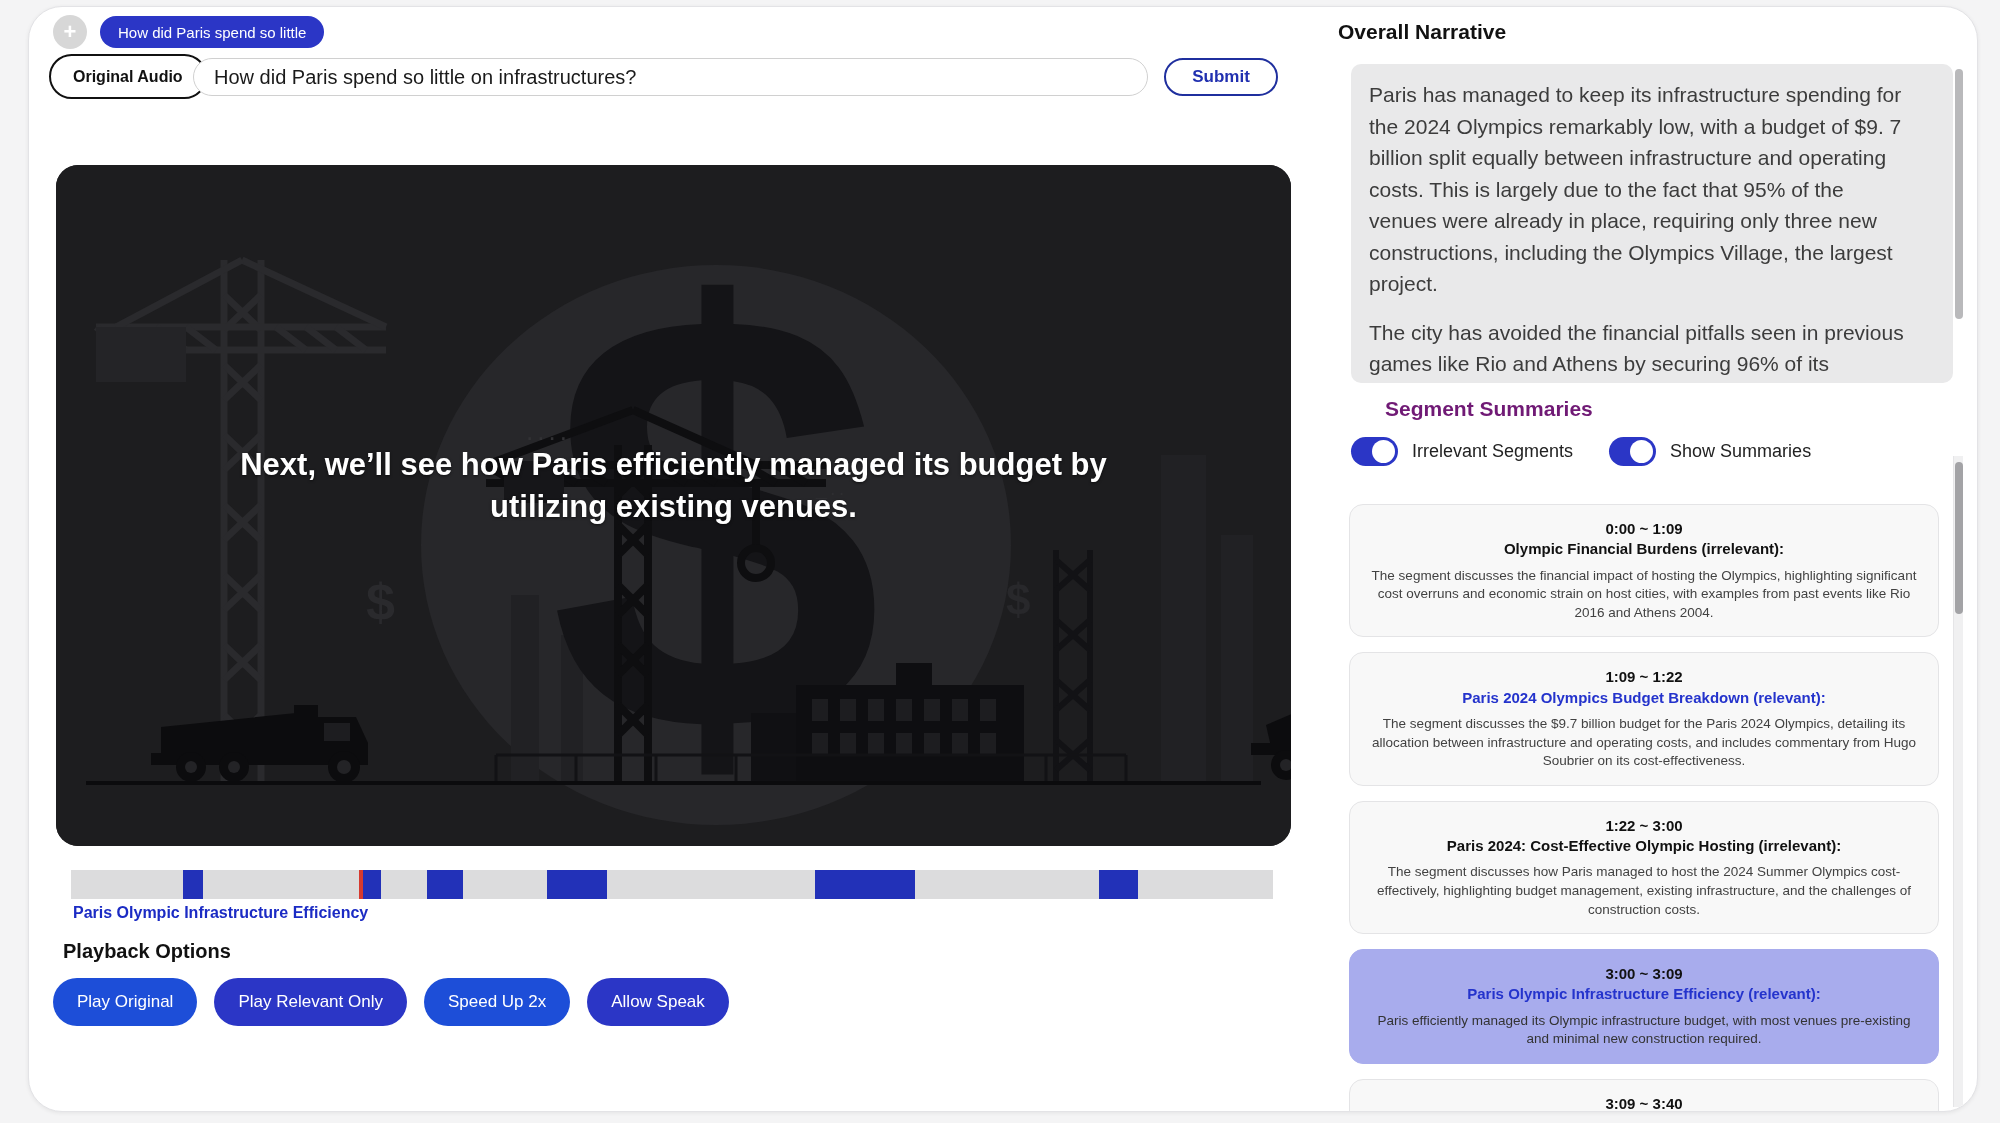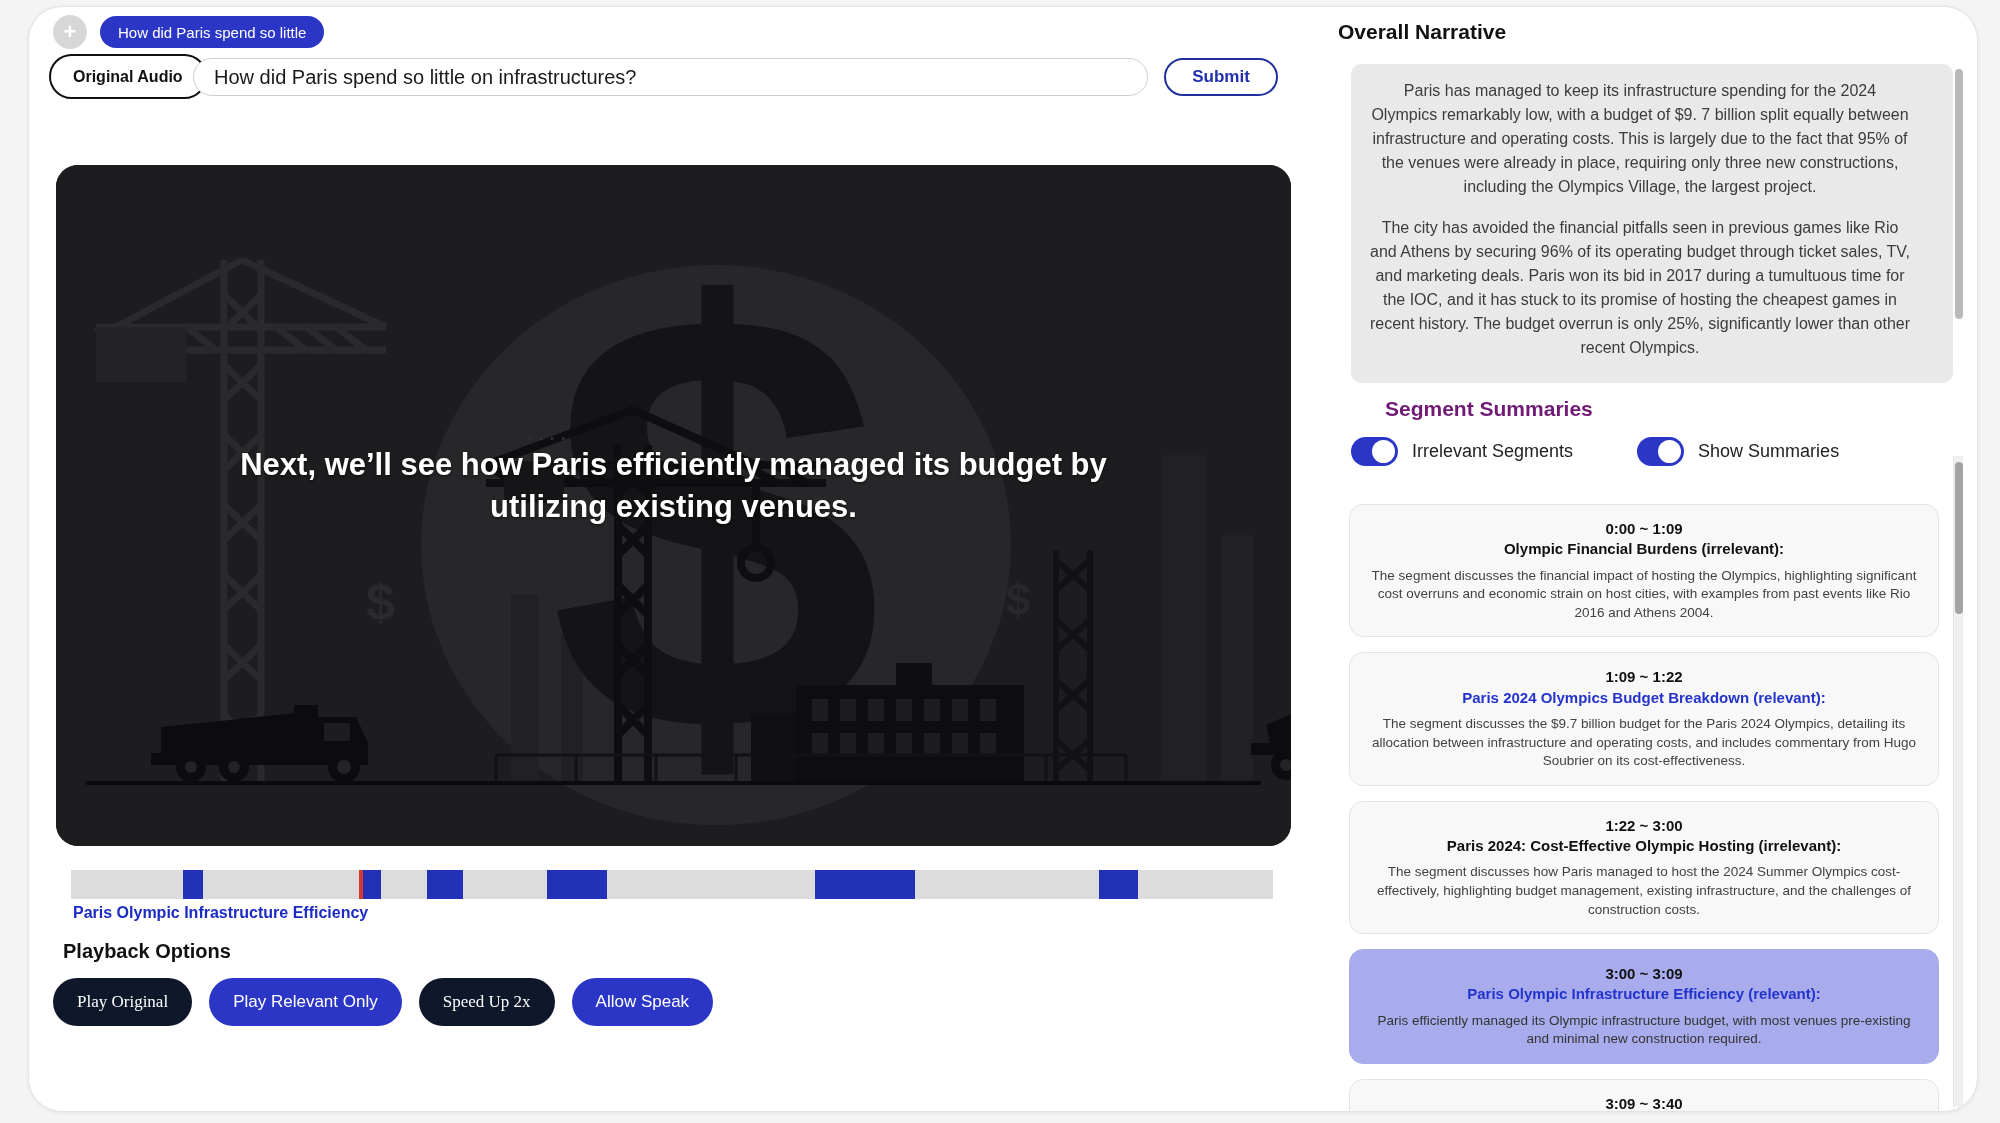--- a/index.html
+++ b/index.html
@@ -43,36 +43,36 @@
   
   .progress{position:absolute;left:42px;top:863px;width:1202px;height:29px;background:#dcdcdd;cursor:pointer;}
   .progress .seg{position:absolute;top:0;bottom:0;background:var(--progress-seg);}
   .progress .playhead{position:absolute;top:0;bottom:0;width:4px;background:var(--playhead);}
   .video-title{position:absolute;left:44px;top:897px;font-size:16px;font-weight:800;color:var(--title-blue);}
 
   
   .pb-heading{position:absolute;left:34px;top:933px;font-size:20px;font-weight:800;color:#111;}
   .pb-row{position:absolute;left:24px;top:971px;display:flex;gap:17px;}
   .pb-btn{height:48px;padding:0 24px;border-radius:24px;border:none;font-size:17px;color:#fff;cursor:pointer;}
-  .pb-btn.dark{background:#0f172a;font-family:Liberation Serif, serif;}
+  .pb-btn.dark{background:#1d4ed8;}
   .pb-btn.blue{background:var(--accent);}
 
   
   .rp-heading1{position:absolute;left:1309px;top:13px;font-size:21px;font-weight:800;color:#111;}
   .narrative{position:absolute;left:1322px;top:57px;width:602px;height:319px;background:#e9e9ea;
     border-radius:10px;padding:15px 42px 15px 18px;overflow:hidden;}
-  .narrative p{font-size:16px;line-height:1.5;color:#3c3c3c;text-align:center;}
+  .narrative p{font-size:21px;line-height:1.5;color:#3c3c3c;}
   .narrative p + p{margin-top:17px;}
   .nar-scroll{position:absolute;left:1926px;top:62px;width:8px;height:250px;background:#b9b9bb;border-radius:4px;}
 
   .rp-heading2{position:absolute;left:1309px;top:390px;font-size:21px;font-weight:800;color:#701a75;margin-left:47px;}
   .toggle-row{position:absolute;left:1322px;top:430px;display:flex;align-items:center;gap:14px;}
   .toggle{width:47px;height:29px;border-radius:15px;background:var(--accent);position:relative;cursor:pointer;flex:none;}
   .toggle .knob{position:absolute;right:3px;top:3px;width:23px;height:23px;border-radius:50%;background:#fff;}
-  .toggle-label{font-size:18px;color:#222;margin-right:50px;}
+  .toggle-label{font-size:18px;color:#222;margin-right:22px;}
   .toggle-label:last-child{margin-right:0;}
 
   .segment-list{position:absolute;left:1320px;top:497px;width:590px;display:flex;flex-direction:column;gap:15px;}
   .seg-card{background:#f8f8f8;border:1px solid #e4e4e6;border-radius:14px;padding:14px 16px;cursor:pointer;text-align:center;}
   .seg-card.highlighted{background:var(--highlight);border-color:var(--highlight);}
   .seg-time{font-size:15px;font-weight:800;color:#111;line-height:1.35;}
   .seg-title{font-size:15px;font-weight:800;color:#111;line-height:1.35;}
   .seg-card .seg-title.relevant{color:#2433cc;}
   .seg-summary{font-size:13.5px;color:#424242;line-height:1.38;margin-top:7px;}
   .seg-card.highlighted .seg-summary{color:#333;}

